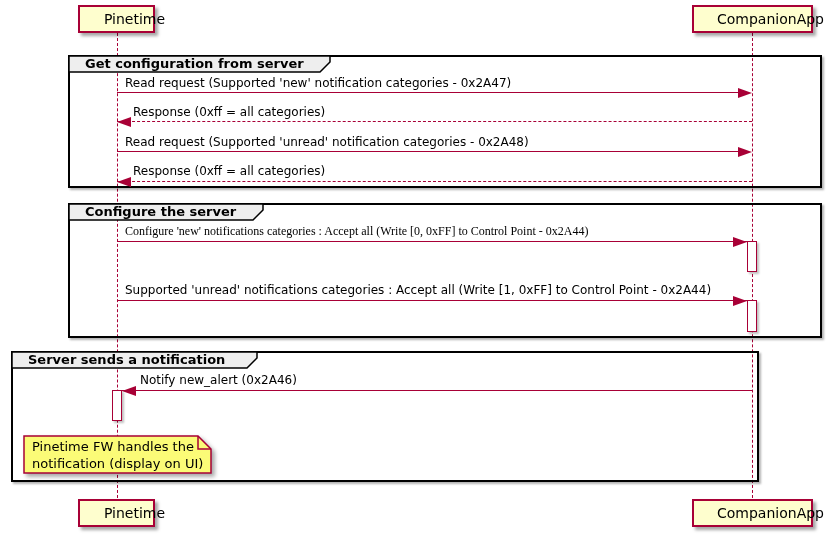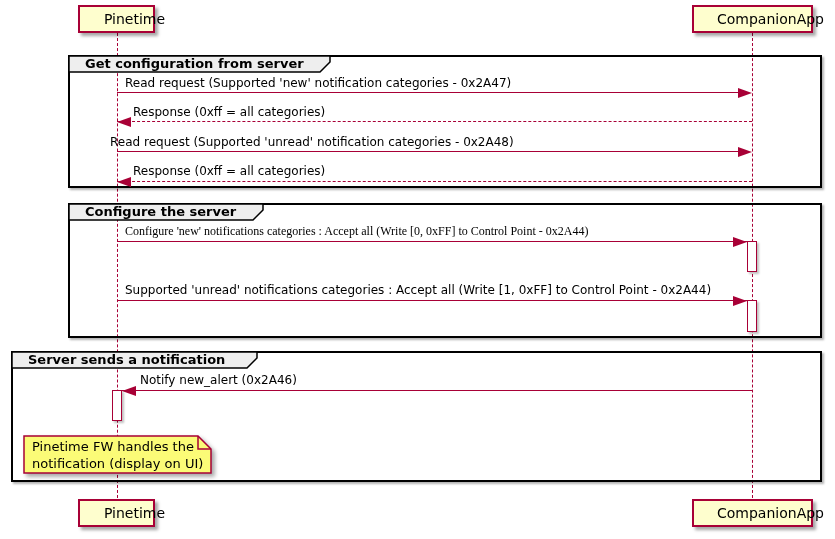--- a/index.html
+++ b/index.html
@@ -47,36 +47,36 @@
     <div class="frame-title">Configure the server</div>
   </div>
 
   <div class="frame" style="left:68px; top:55px; width:754px; height:133px;">
     <svg class="frame-tab-svg" width="264" height="18" viewBox="0 0 264 18">
       <polygon points="1,1 262,1 262,7 252,17 1,17" fill="#EEEEEE" stroke="#000000" stroke-width="1.5"></polygon>
     </svg>
     <div class="frame-title">Get configuration from server</div>
   </div>
 
-  <div class="frame" style="left:11px; top:351px; width:811px; height:131px;">
+  <div class="frame" style="left:11px; top:351px; width:748px; height:131px;">
     <svg class="frame-tab-svg" width="248" height="18" viewBox="0 0 248 18">
       <polygon points="1,1 246,1 246,7 236,17 1,17" fill="#EEEEEE" stroke="#000000" stroke-width="1.5"></polygon>
     </svg>
     <div class="frame-title">Server sends a notification</div>
   </div>
 
   <div class="msg-label" style="left:125px; top:76px;">Read request (Supported 'new' notification categories - 0x2A47)</div>
   <div class="msg-line" style="left:117px; top:92px; width:623px;"></div>
   <div class="arrow-r" style="left:738px; top:88px;"></div>
 
   <div class="msg-label" style="left:133px; top:105px;">Response (0xff = all categories)</div>
   <div class="msg-line dashed" style="left:117px; top:121px; width:635px;"></div>
   <div class="arrow-l" style="left:117px; top:117px;"></div>
 
-  <div class="msg-label" style="left:110px; top:135px;">Read request (Supported 'unread' notification categories - 0x2A48)</div>
+  <div class="msg-label" style="left:125px; top:135px;">Read request (Supported 'unread' notification categories - 0x2A48)</div>
   <div class="msg-line" style="left:117px; top:151px; width:623px;"></div>
   <div class="arrow-r" style="left:738px; top:147px;"></div>
 
   <div class="msg-label" style="left:133px; top:164px;">Response (0xff = all categories)</div>
   <div class="msg-line dashed" style="left:117px; top:181px; width:635px;"></div>
   <div class="arrow-l" style="left:117px; top:177px;"></div>
 
   <div class="msg-label" style="left:125px; top:224px;font-family:Liberation Serif, serif;">Configure 'new' notifications categories : Accept all (Write [0, 0xFF] to Control Point - 0x2A44)</div>
   <div class="msg-line" style="left:117px; top:241px; width:630px;"></div>
   <div class="arrow-r" style="left:733px; top:237px;"></div>

